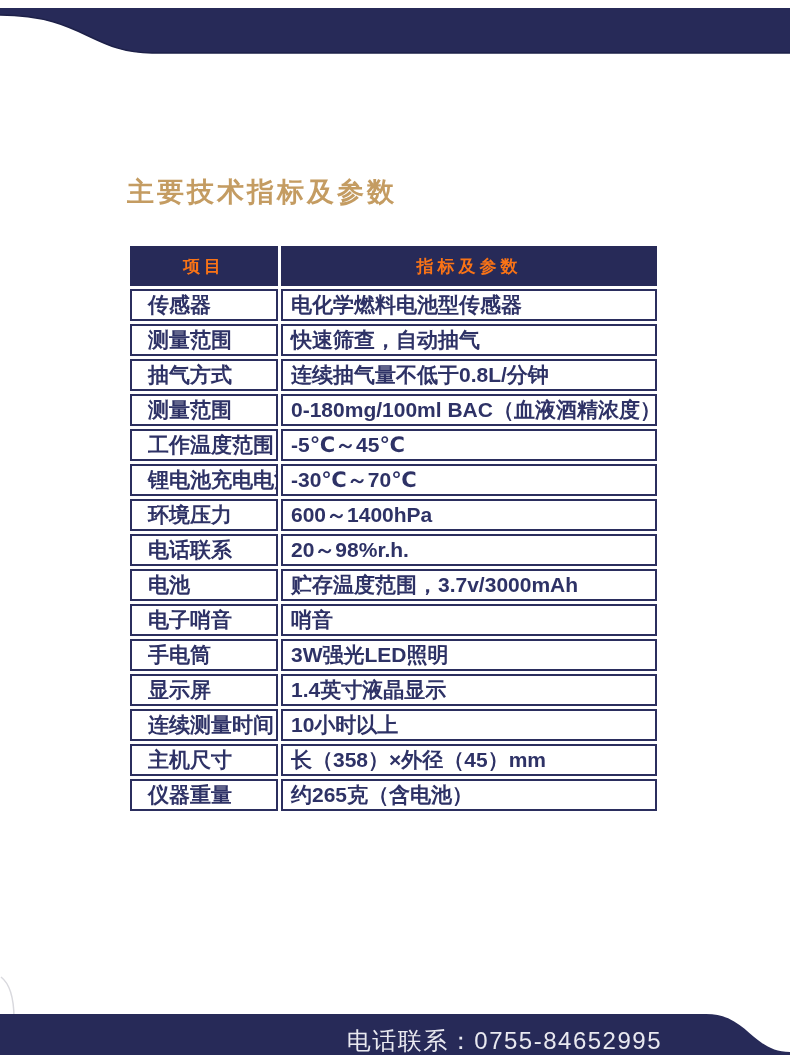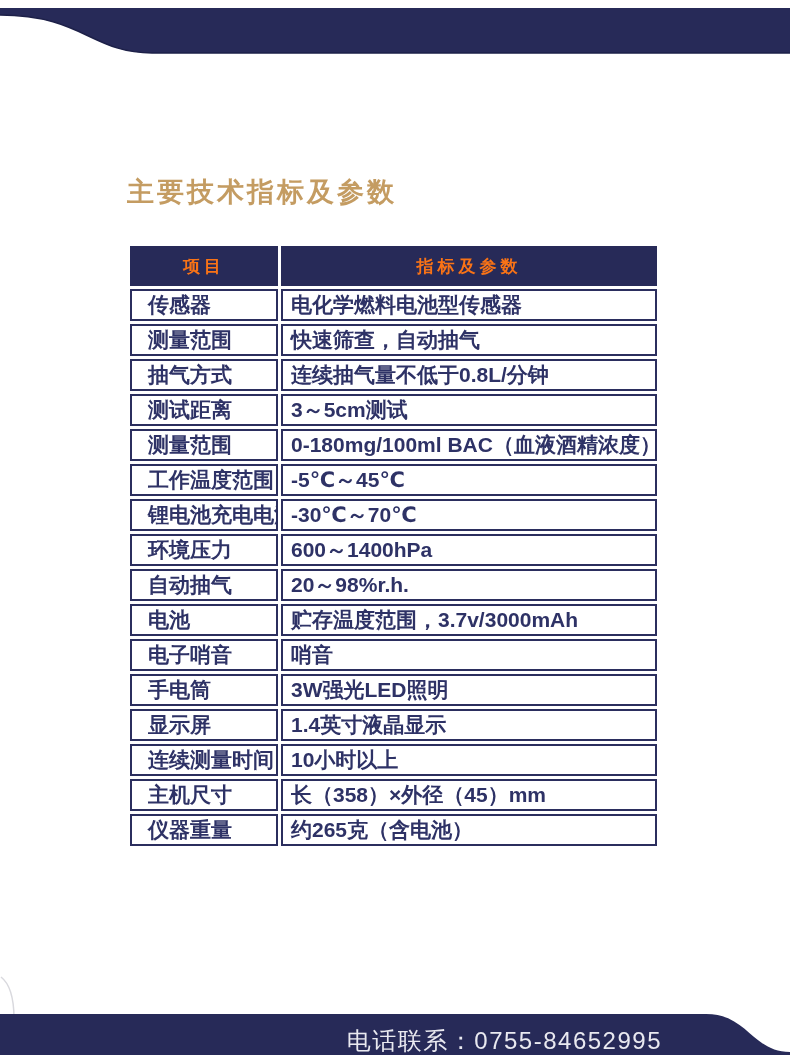--- a/index.html
+++ b/index.html
@@ -73,41 +73,37 @@
         </tr>
       <tr>
           <td class="lc">测量范围</td>
           <td class="vc">快速筛查，自动抽气</td>
         </tr>
       <tr>
           <td class="lc">抽气方式</td>
           <td class="vc">连续抽气量不低于0.8L/分钟</td>
         </tr>
       <tr>
-          <td class="lc">测试距离</td>
-          <td class="vc">3～5cm测试</td>
-        </tr>
-      <tr>
           <td class="lc">测量范围</td>
           <td class="vc">0-180mg/100ml BAC（血液酒精浓度）</td>
         </tr>
       <tr>
           <td class="lc">工作温度范围</td>
           <td class="vc">-5℃～45℃</td>
         </tr>
       <tr>
           <td class="lc">锂电池充电电池</td>
           <td class="vc">-30℃～70℃</td>
         </tr>
       <tr>
           <td class="lc">环境压力</td>
           <td class="vc">600～1400hPa</td>
         </tr>
       <tr>
-          <td class="lc">自动抽气</td>
+          <td class="lc">电话联系</td>
           <td class="vc">20～98%r.h.</td>
         </tr>
       <tr>
           <td class="lc">电池</td>
           <td class="vc">贮存温度范围，3.7v/3000mAh</td>
         </tr>
       <tr>
           <td class="lc">电子哨音</td>
           <td class="vc">哨音</td>
         </tr>

